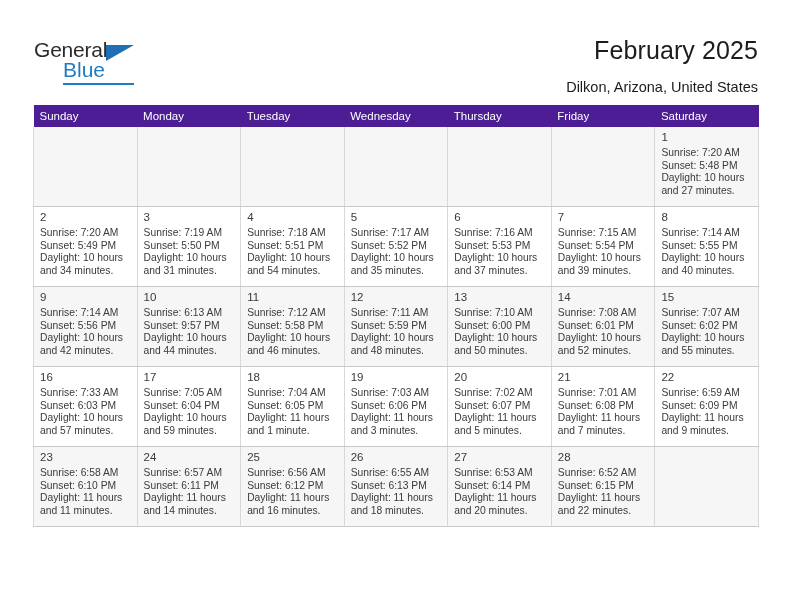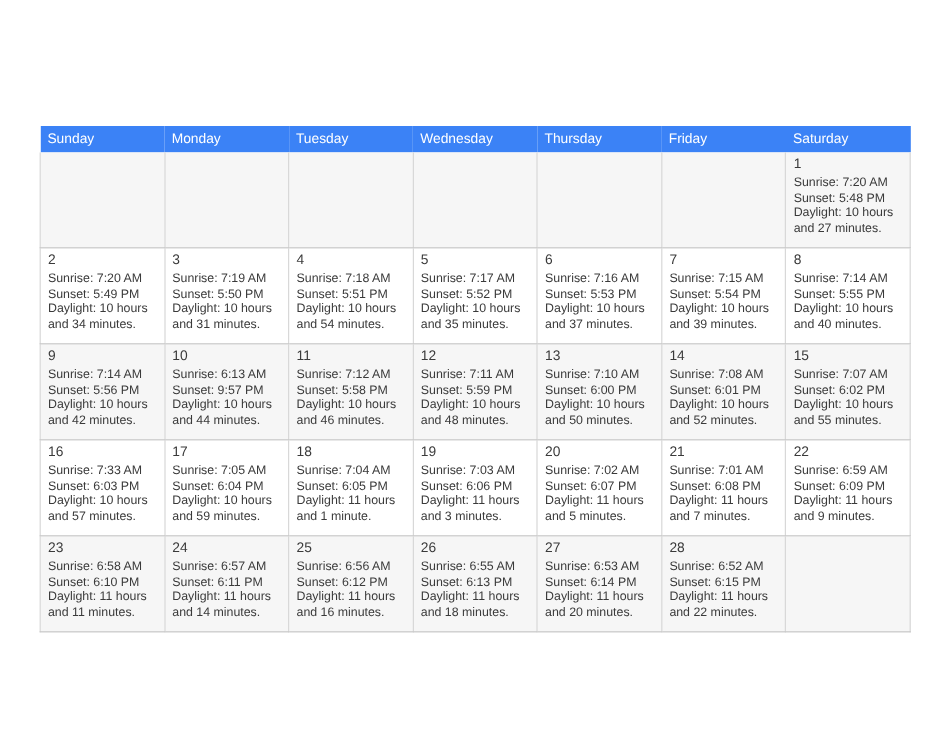--- a/index.html
+++ b/index.html
@@ -93,21 +93,21 @@
   
   .calendar {
     position: absolute;
     left: 33px;
     top: 105px;
     width: 726px;
     border-collapse: collapse;
     table-layout: fixed;
   }
   .calendar th {
-    background: #3b82f6;
+    background: #4c1d95;
     color: #ffffff;
     font-size: 11.5px;
     font-weight: normal;
     text-align: left;
     padding: 5px 0 5px 6px;
     height: 11px;
     border: none;
   }
   .calendar td {
     vertical-align: top;
@@ -142,20 +142,32 @@
   }
   .dayinfo div {
     white-space: normal;
   }
 </style>
 </head>
 <body>
 
 <div class="page">
 
+  <div class="header">
+
+    <div class="logo">
+      <span class="logo-general">General</span>
+      <span class="logo-tri"></span>
+      <span class="logo-blue">Blue</span>
+      <span class="logo-underline"></span>
+    </div>
+
+    <div class="title">February 2025</div>
+    <div class="subtitle">Dilkon, Arizona, United States</div>
+  </div>
 
   <table class="calendar">
     <thead>
       <tr>
         <th>Sunday</th>
         <th>Monday</th>
         <th>Tuesday</th>
         <th>Wednesday</th>
         <th>Thursday</th>
         <th>Friday</th>

